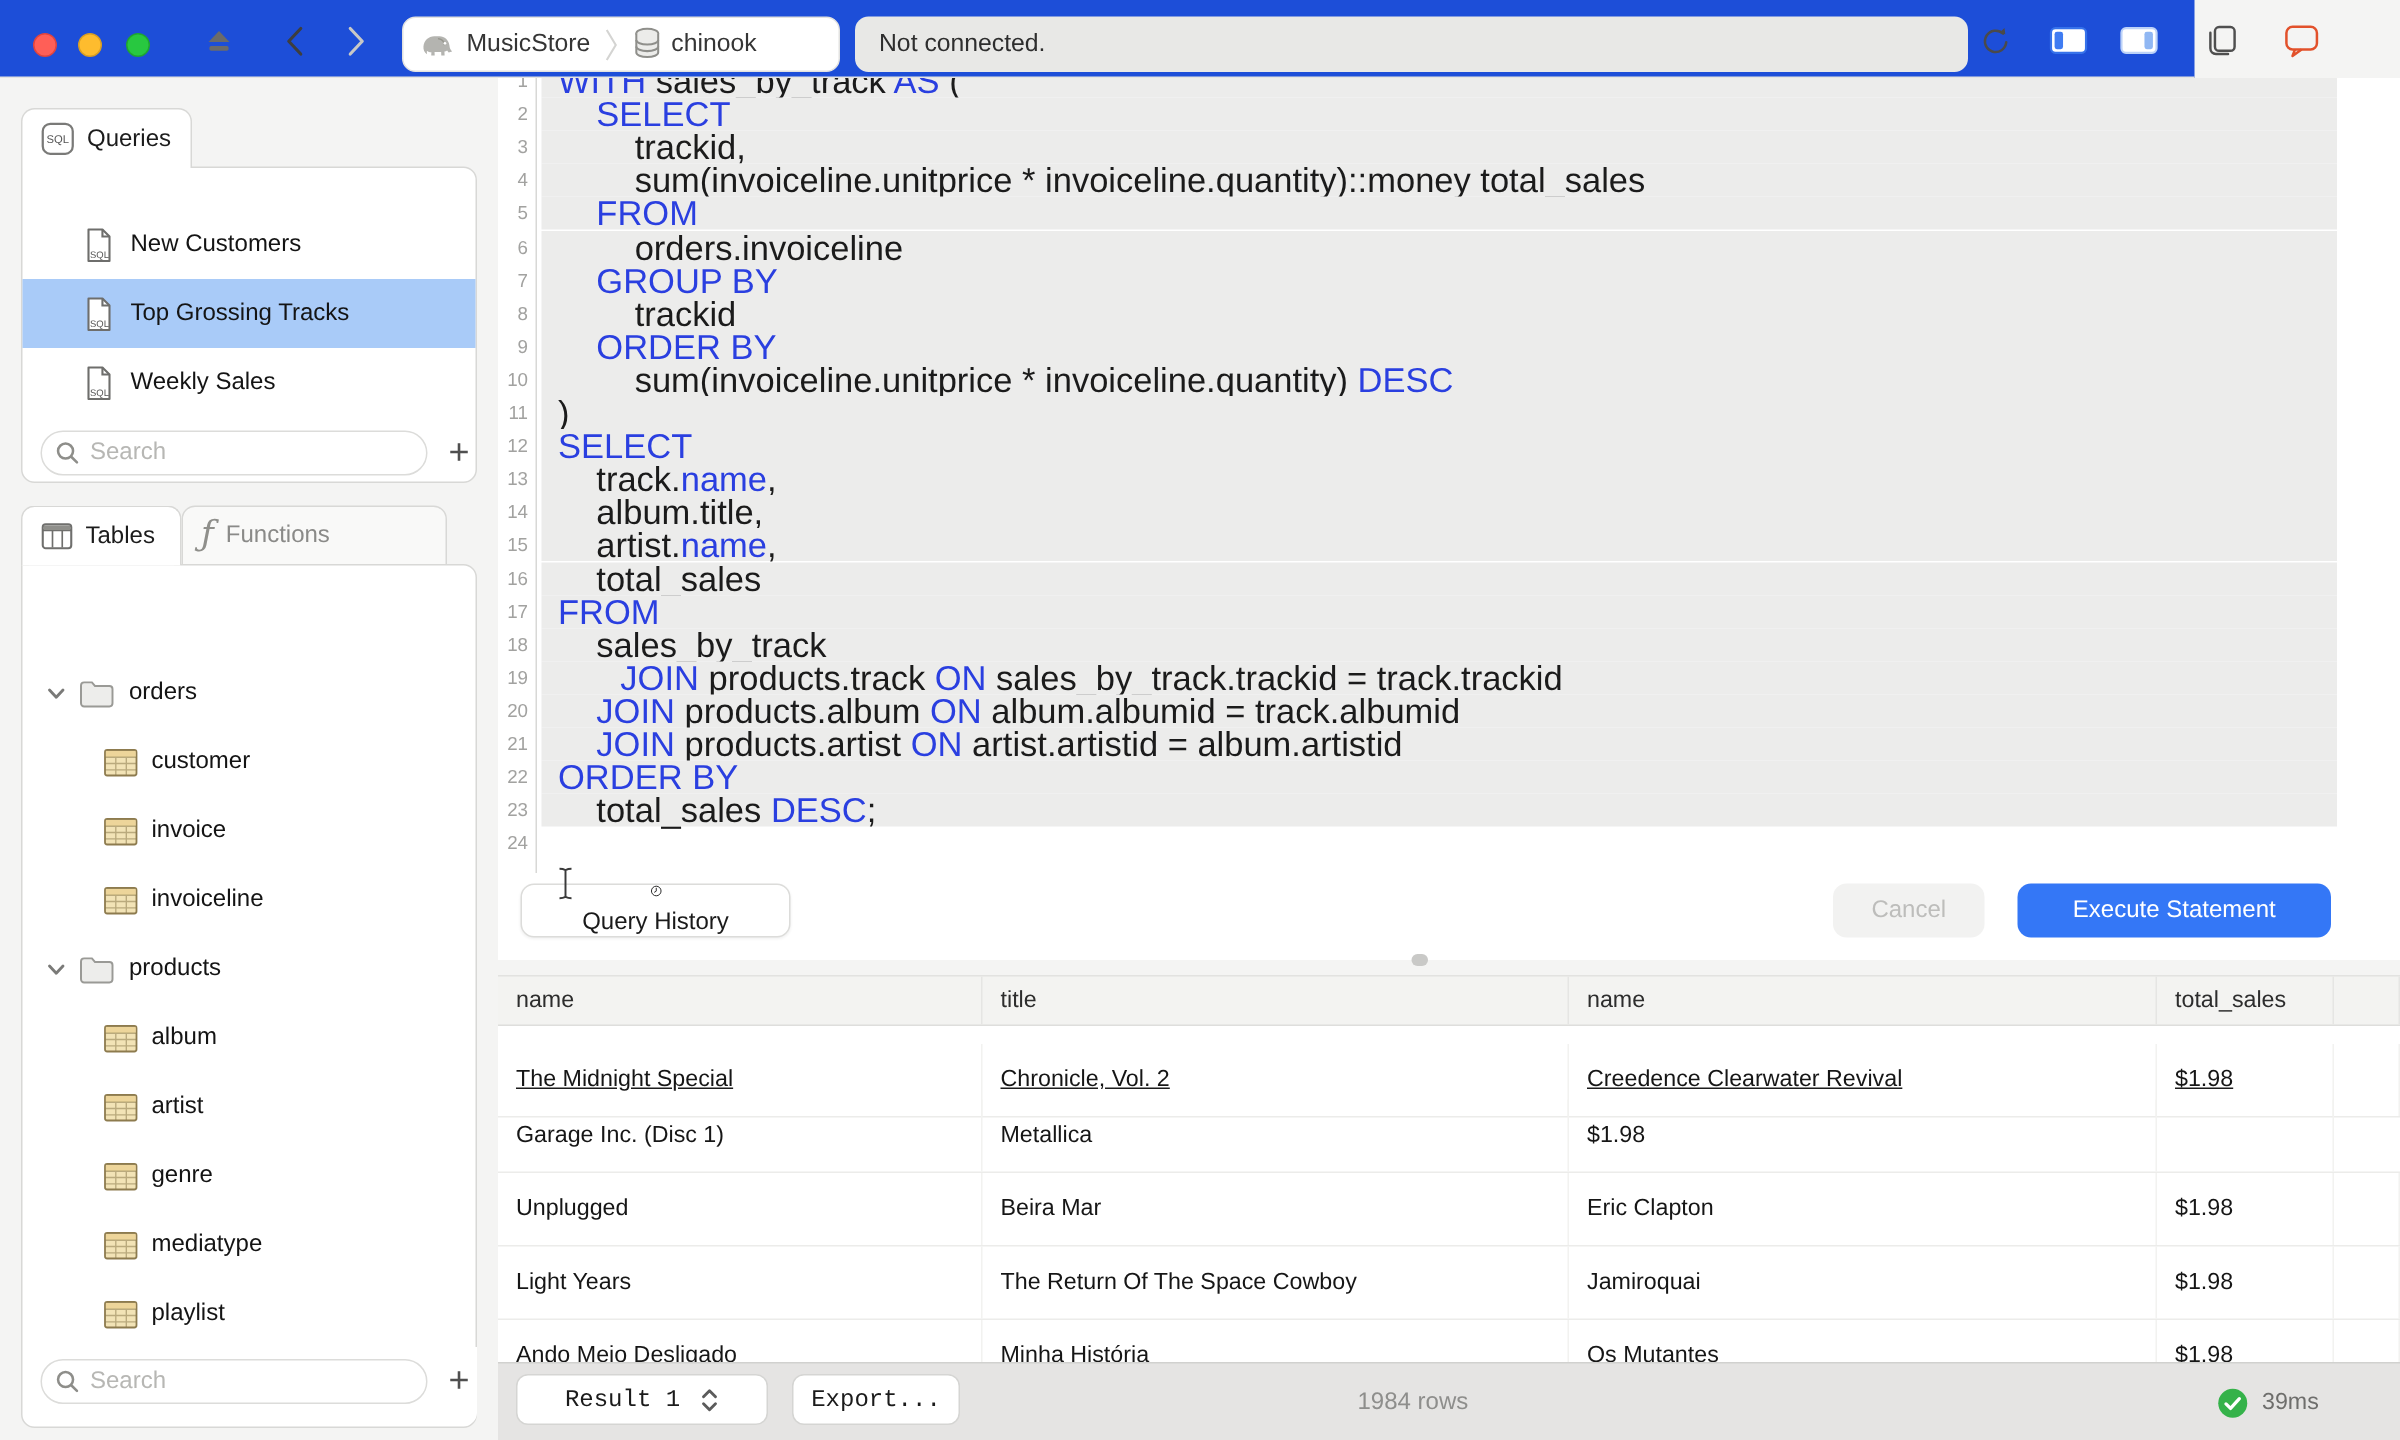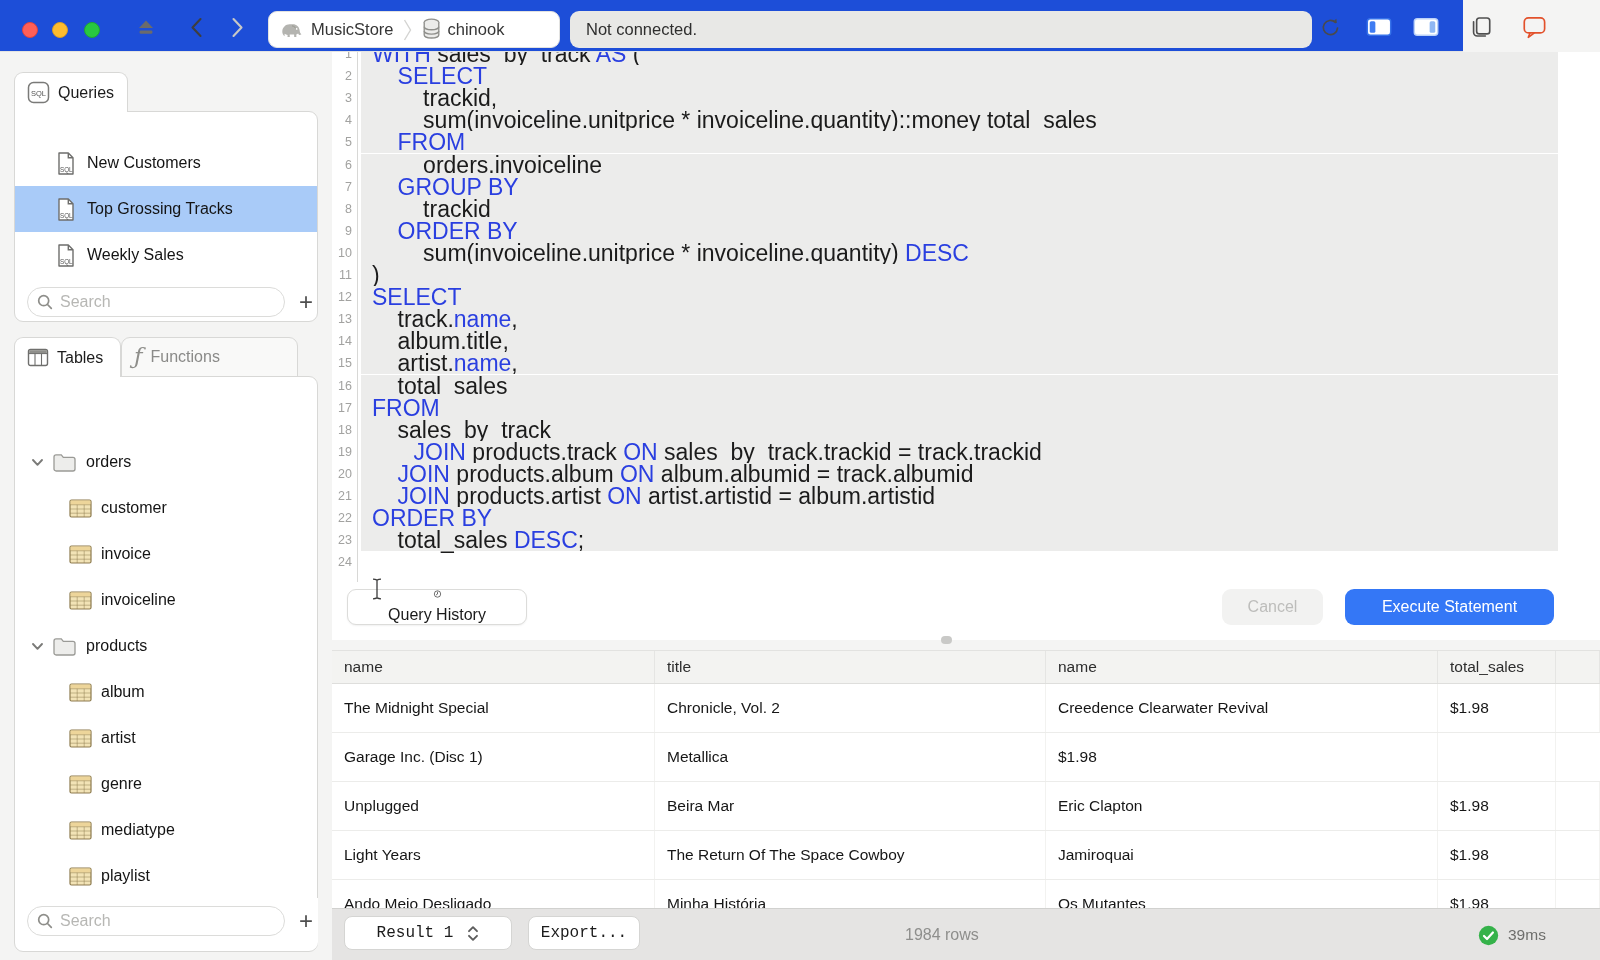--- a/index.html
+++ b/index.html
@@ -429,21 +429,21 @@
 
 <div class="results">
   <div class="thead" id="results-head">
       <div class="hcell">name</div>
       <div class="hcell">title</div>
       <div class="hcell">name</div>
       <div class="hcell">total_sales</div>
       <div class="hcell"></div>
     </div>
   <div id="results-body">
-      <div class="trow" style="top: 34px;">
+      <div class="trow" style="top: 46px; text-decoration: underline;">
         <div class="cell">The Midnight Special</div>
         <div class="cell">Chronicle, Vol. 2</div>
         <div class="cell">Creedence Clearwater Revival</div>
         <div class="cell">$1.98</div>
         <div class="cell"></div>
       </div>
       <div class="trow" style="top: 83px;">
         <div class="cell">Garage Inc. (Disc 1)</div>
         <div class="cell">Metallica</div>
         <div class="cell">$1.98</div>

